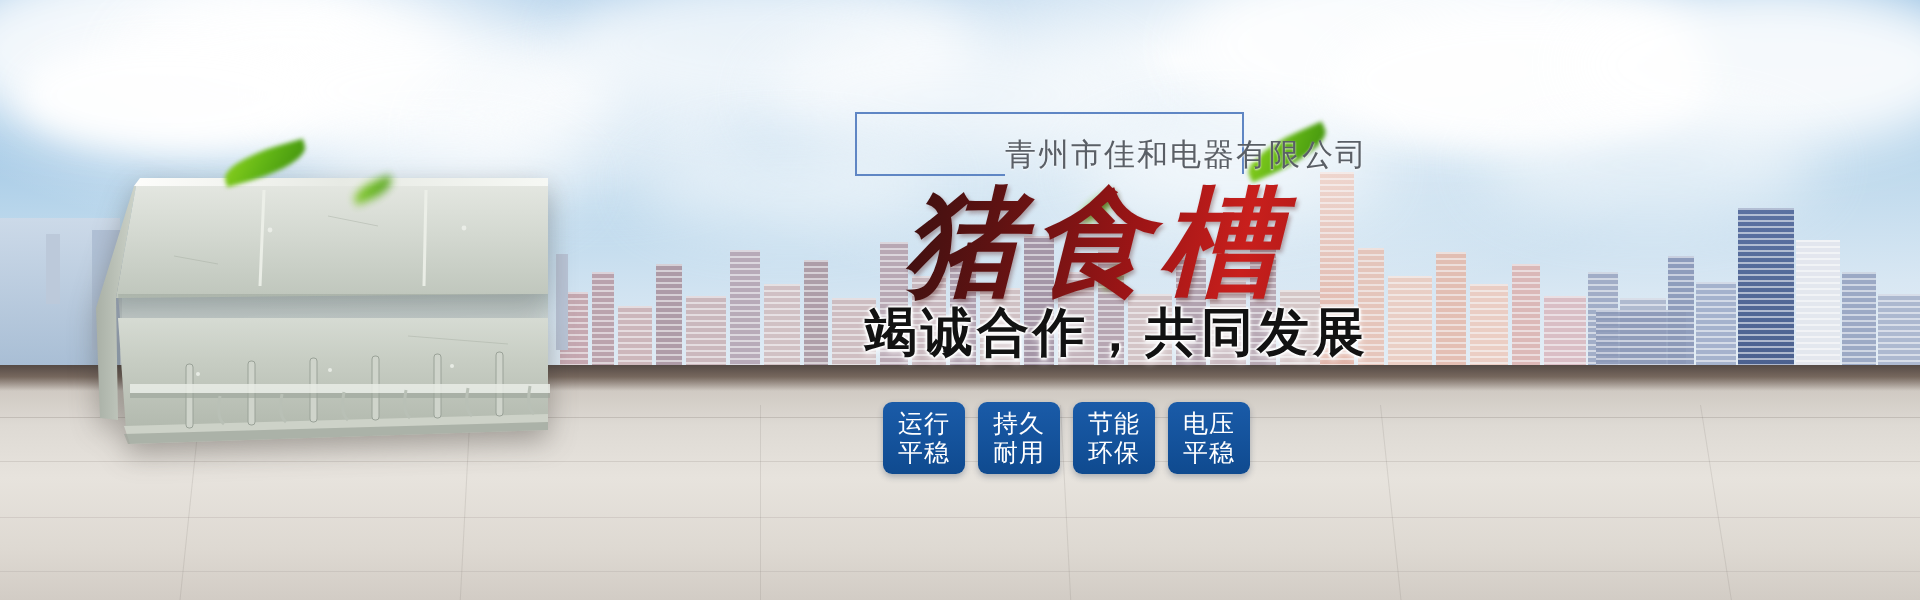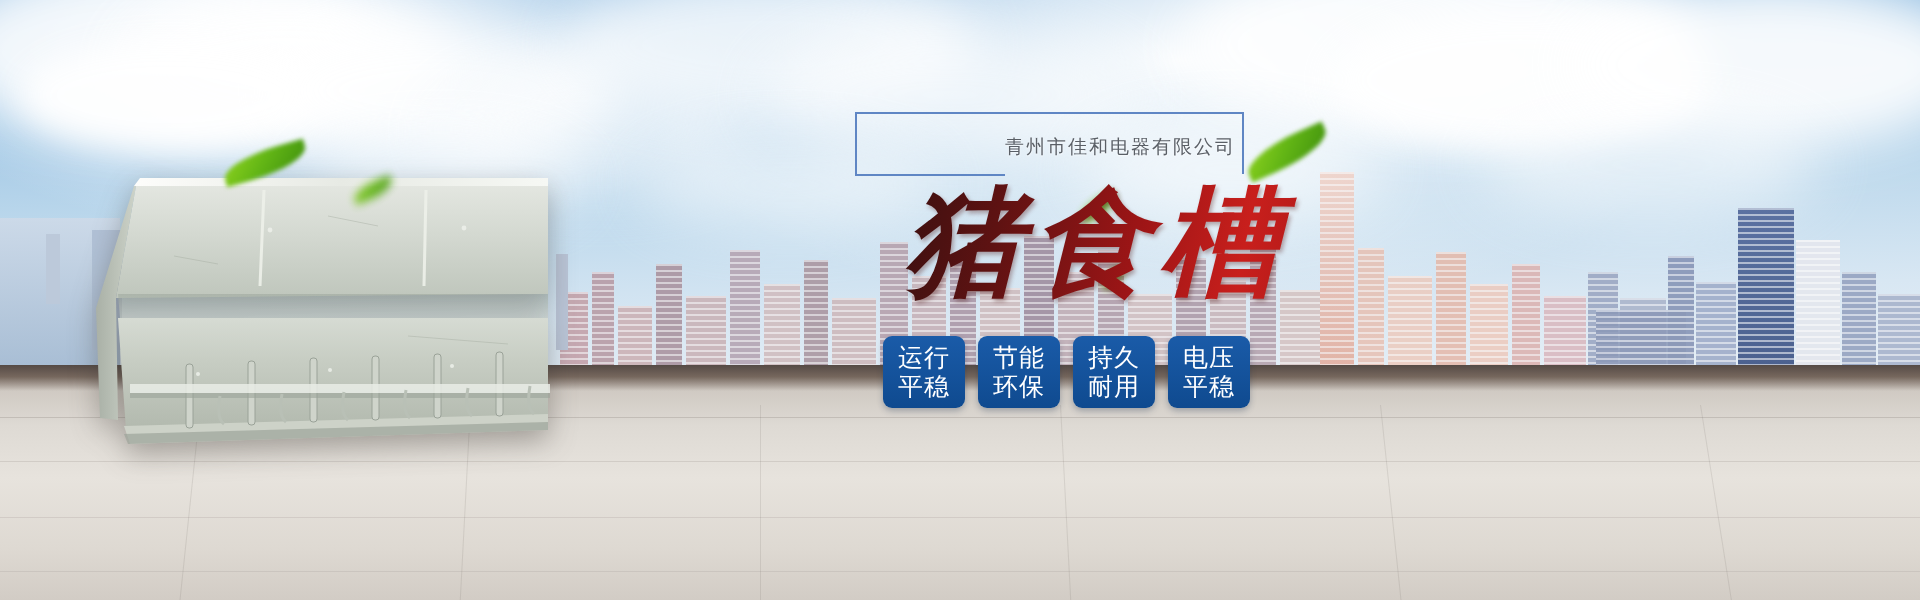--- a/index.html
+++ b/index.html
@@ -66,21 +66,21 @@
     border-bottom:none;
   }
   .frame .rt{
     position:absolute;right:-2px;top:0;width:2px;height:58px;background:#5f86c4;
   }
   .frame .lb{
     position:absolute;left:-2px;bottom:-2px;width:150px;height:2px;background:#5f86c4;
   }
   .company{
     position:absolute;left:148px;top:20px;white-space:nowrap;
-    font-size:19px;letter-spacing:2px;color:#5a5f66;
+    font-size:31px;letter-spacing:2px;color:#5a5f66;
     font-family:Liberation Serif, serif;
     text-shadow:0 1px 2px rgba(255,255,255,.85);
   }
 
   .maintitle{
     margin-top:8px;
     font-size:118px;line-height:1.02;font-weight:bold;letter-spacing:10px;
     font-family:"DejaVu Serif","Liberation Serif",serif;
     font-style:italic;
     background:linear-gradient(100deg,#3a1010 0%,#5e1212 18%,#9d1516 42%,#c81f1c 60%,#a01617 82%,#6b1010 100%);
@@ -295,33 +295,34 @@
   <div class="textblock">
 
     <div class="frame">
       <span class="rt"></span>
       <span class="lb"></span>
       <div class="company">青州市佳和电器有限公司</div>
     </div>
 
     <div class="maintitle">猪食槽</div>
 
+    <div class="subtitle">竭诚合作，共同发展</div>
 
     <div class="tags">
       <div class="tag">
         <span>运行</span>
         <span>平稳</span>
       </div>
       <div class="tag">
+        <span>持久</span>
+        <span>耐用</span>
+      </div>
+      <div class="tag">
         <span>节能</span>
         <span>环保</span>
-      </div>
-      <div class="tag">
-        <span>持久</span>
-        <span>耐用</span>
       </div>
       <div class="tag">
         <span>电压</span>
         <span>平稳</span>
       </div>
     </div>
 
   </div>
 </div>
 

